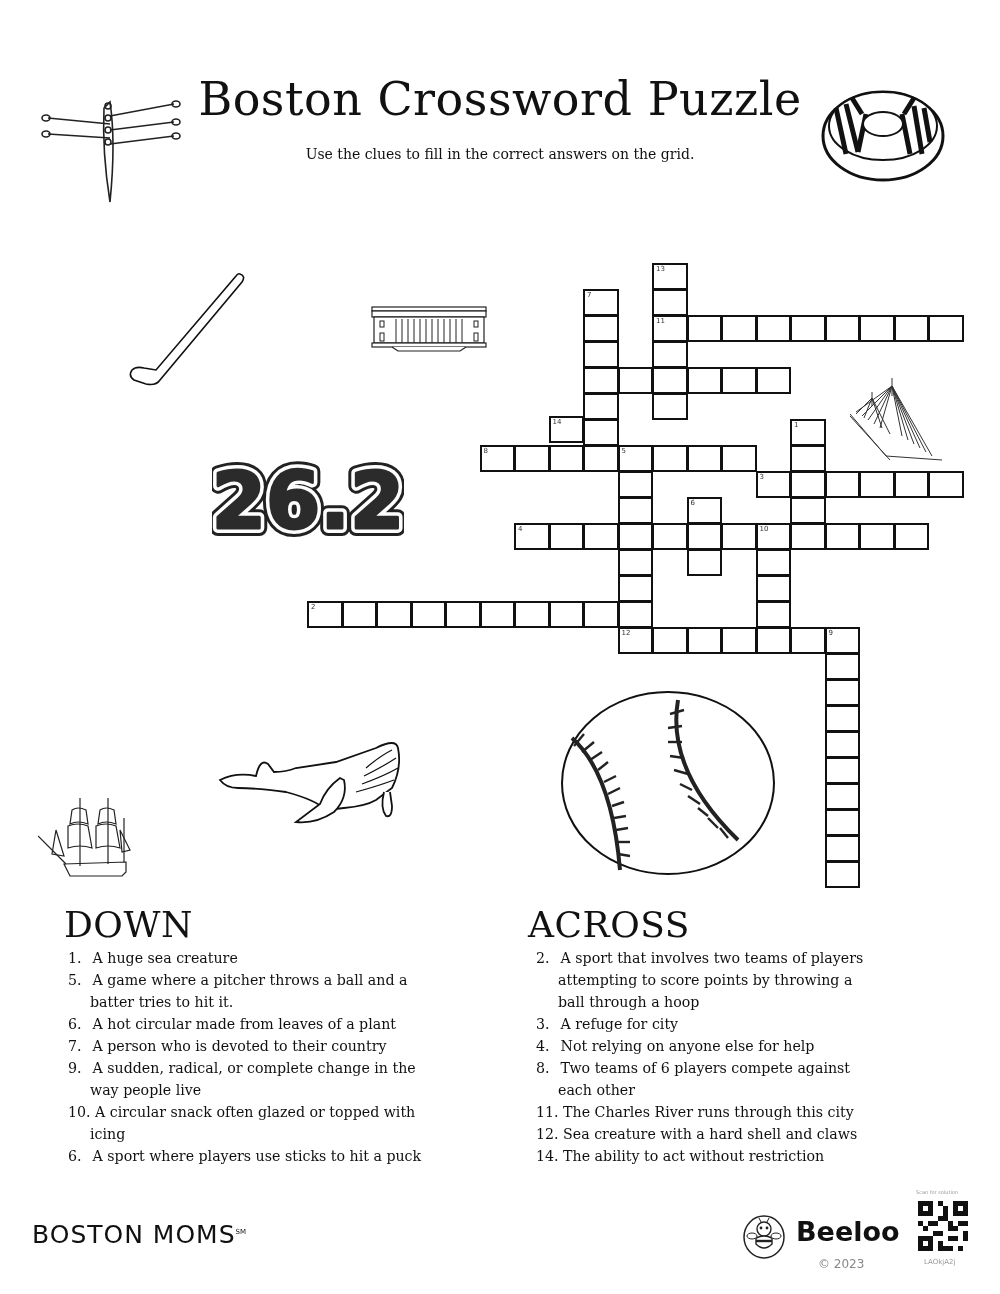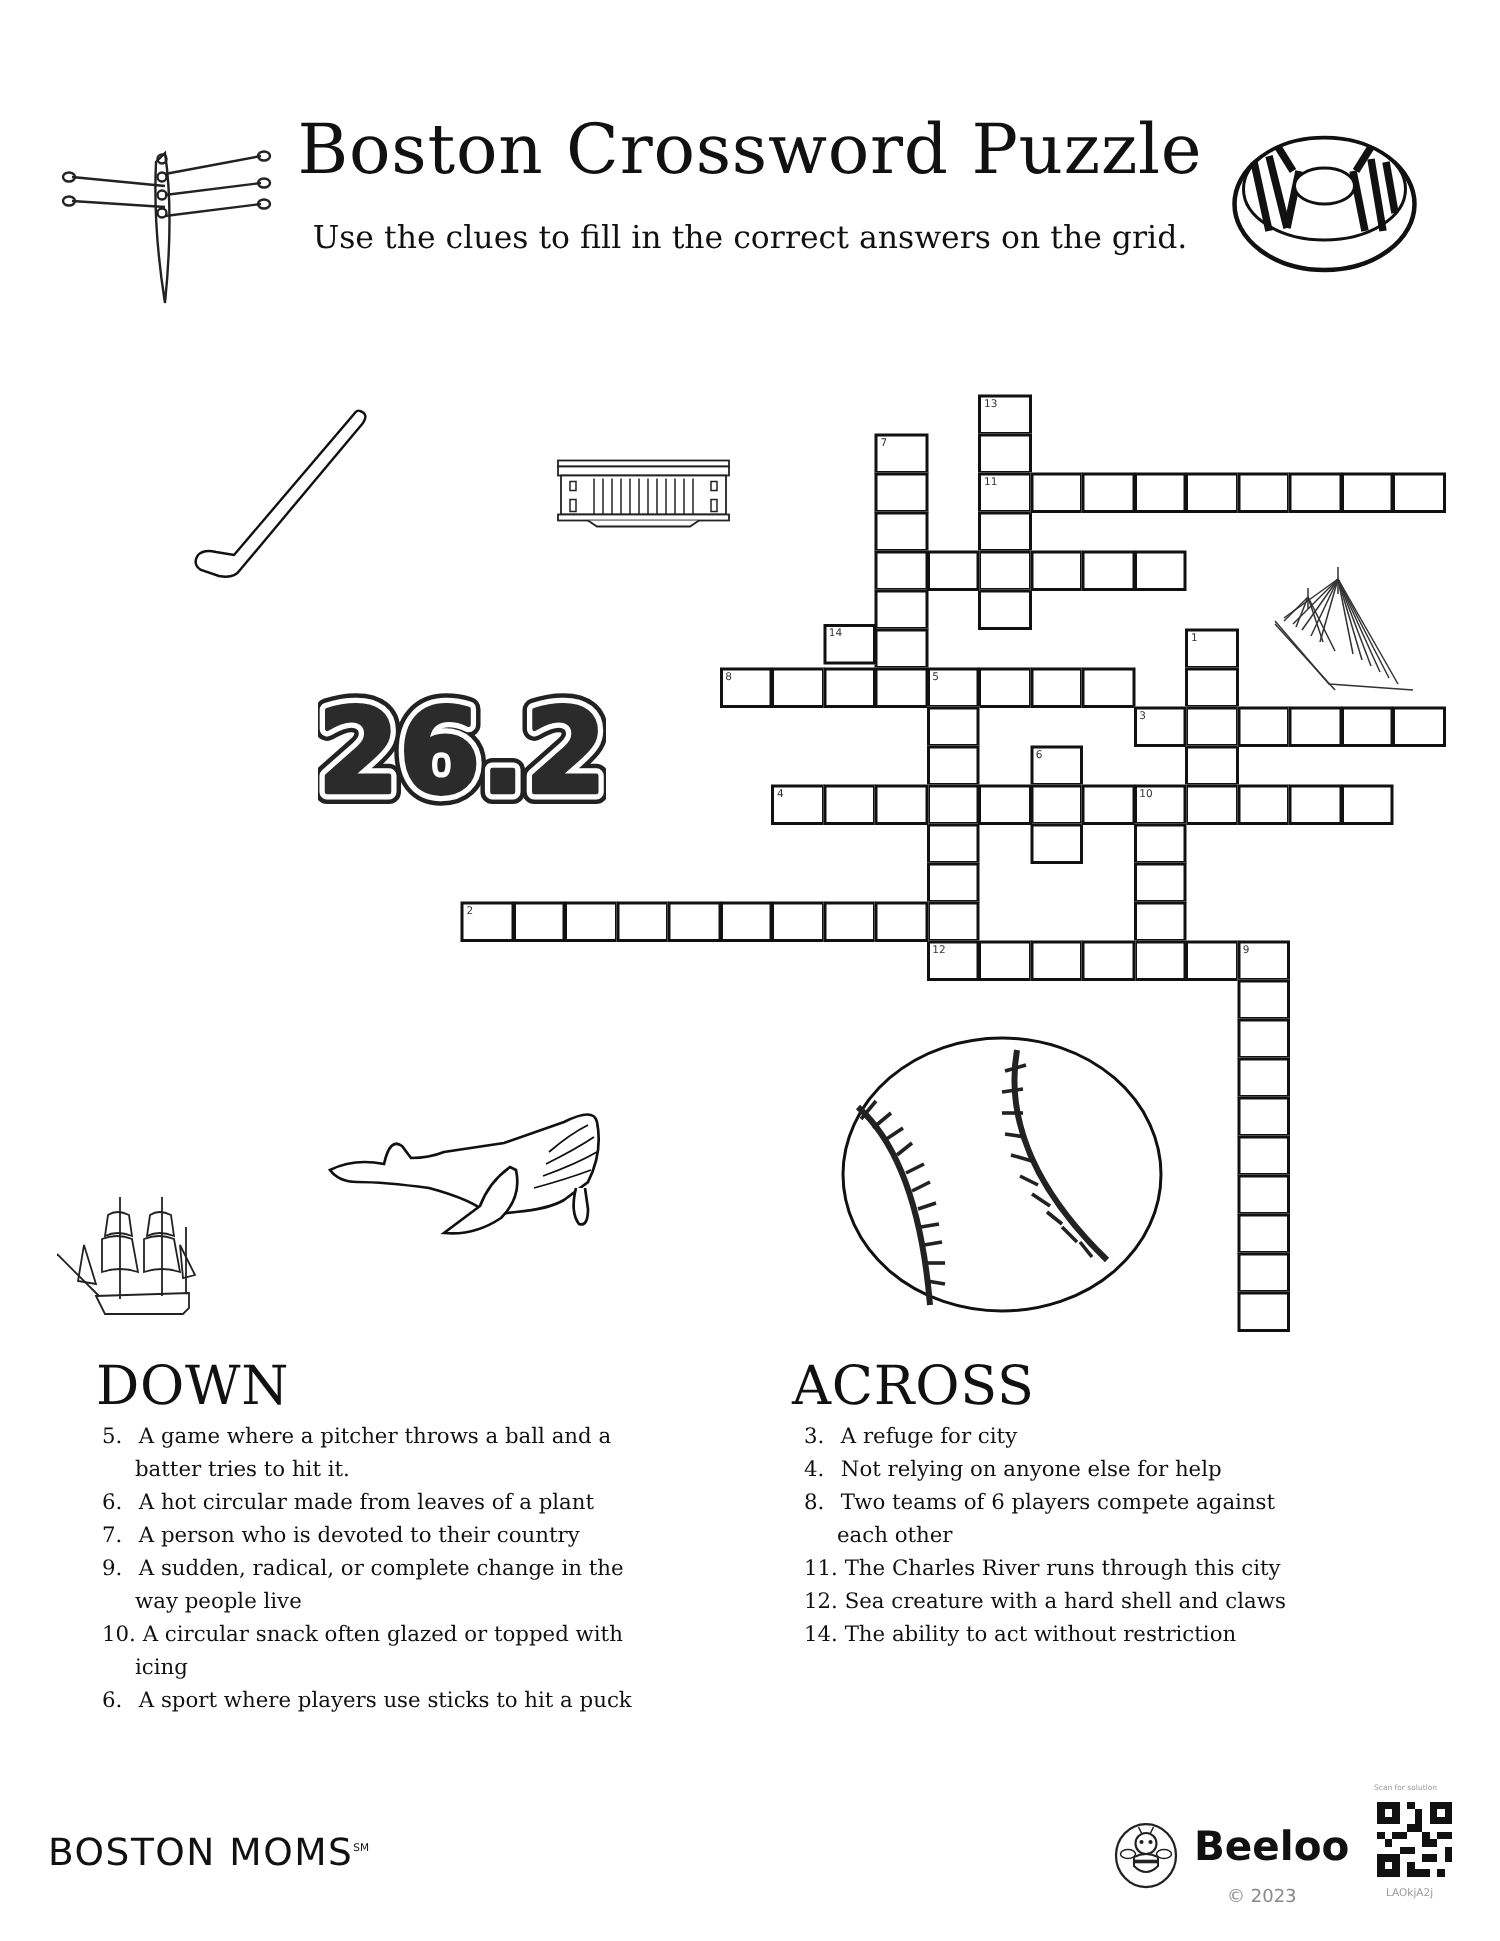--- a/index.html
+++ b/index.html
@@ -1,18 +1,18 @@
 <!DOCTYPE html>
 <html><head>
 <meta charset="utf-8">
 <style>
   html, body { margin: 0; padding: 0; background: #ffffff; }
   body { width: 1000px; height: 1294px; position: relative; overflow: hidden; color: #111; font-family: "DejaVu Serif", serif; }
   .title { position: absolute; left: 0; width: 1000px; top: 72px; text-align: center; font-family: "DejaVu Serif", serif; font-size: 46px; letter-spacing: 0.5px; color: #111; }
-  .subtitle { position: absolute; left: 0; width: 1000px; top: 146px; text-align: center; font-family: "DejaVu Serif", serif; font-size: 21px; color: #111; }
+  .subtitle { position: absolute; left: 0; width: 1000px; top: 146px; text-align: center; font-family: "DejaVu Serif", serif; font-size: 14px; color: #111; }
   .illus { position: absolute; }
   .grid { position: absolute; left: 0; top: 0; width: 1000px; height: 1294px; pointer-events: none; }
   .cell { position: absolute; width: 34.5px; height: 26px; box-sizing: border-box; border: 2px solid #111; background: #fff; pointer-events: auto; margin-left: -1px; margin-top: -1px; }
   .cell .num { position: absolute; left: 2px; top: 0px; font-family: "DejaVu Sans", sans-serif; font-size: 7px; color: #333; line-height: 9px; }
   .clue-head { position: absolute; font-family: "DejaVu Serif", serif; font-size: 36px; color: #111; letter-spacing: 0.5px; }
   .clues { position: absolute; font-family: "DejaVu Serif", serif; font-size: 14.2px; line-height: 22px; color: #111; margin: 0; padding: 0; list-style: none; }
   .clues li { padding-left: 22px; text-indent: -22px; }
   .clues li .n { display: inline-block; min-width: 20px; text-indent: 0; }
   .footer-brand { position: absolute; left: 32px; top: 1220px; font-family: "DejaVu Sans", sans-serif; font-size: 25px; letter-spacing: 1px; color: #111; font-weight: normal; }
   .footer-brand sup { font-size: 7px; vertical-align: super; letter-spacing: 0; }
@@ -303,30 +303,32 @@
     <div class="cell" style="left: 825.5px; top: 732px; width: 35.5px; height: 27px;"></div>
     <div class="cell" style="left: 825.5px; top: 758px; width: 35.5px; height: 27px;"></div>
     <div class="cell" style="left: 825.5px; top: 784px; width: 35.5px; height: 27px;"></div>
     <div class="cell" style="left: 825.5px; top: 810px; width: 35.5px; height: 27px;"></div>
     <div class="cell" style="left: 825.5px; top: 836px; width: 35.5px; height: 27px;"></div>
     <div class="cell" style="left: 825.5px; top: 862px; width: 35.5px; height: 27px;"></div>
   </div>
 
 <div class="clue-head" style="left:64px;top:904px">DOWN</div>
 <ul class="clues" style="left:68px;top:947px;width:360px">
+  <li><span class="n">1.</span> <span>A huge sea creature</span></li>
   <li><span class="n">5.</span> <span>A game where a pitcher throws a ball and a batter tries to hit it.</span></li>
   <li><span class="n">6.</span> <span>A hot circular made from leaves of a plant</span></li>
   <li><span class="n">7.</span> <span>A person who is devoted to their country</span></li>
   <li><span class="n">9.</span> <span>A sudden, radical, or complete change in the way people live</span></li>
   <li><span class="n">10.</span> <span>A circular snack often glazed or topped with icing</span></li>
   <li><span class="n">6.</span> <span>A sport where players use sticks to hit a puck</span></li>
 </ul>
 
 <div class="clue-head" style="left:528px;top:904px">ACROSS</div>
 <ul class="clues" style="left:536px;top:947px;width:330px">
+  <li><span class="n">2.</span> <span>A sport that involves two teams of players attempting to score points by throwing a ball through a hoop</span></li>
   <li><span class="n">3.</span> <span>A refuge for city</span></li>
   <li><span class="n">4.</span> <span>Not relying on anyone else for help</span></li>
   <li><span class="n">8.</span> <span>Two teams of 6 players compete against each other</span></li>
   <li><span class="n">11.</span> <span>The Charles River runs through this city</span></li>
   <li><span class="n">12.</span> <span>Sea creature with a hard shell and claws</span></li>
   <li><span class="n">14.</span> <span>The ability to act without restriction</span></li>
 </ul>
 
 <div class="footer-brand"><span>BOSTON MOMS</span><sup>SM</sup></div>
 

